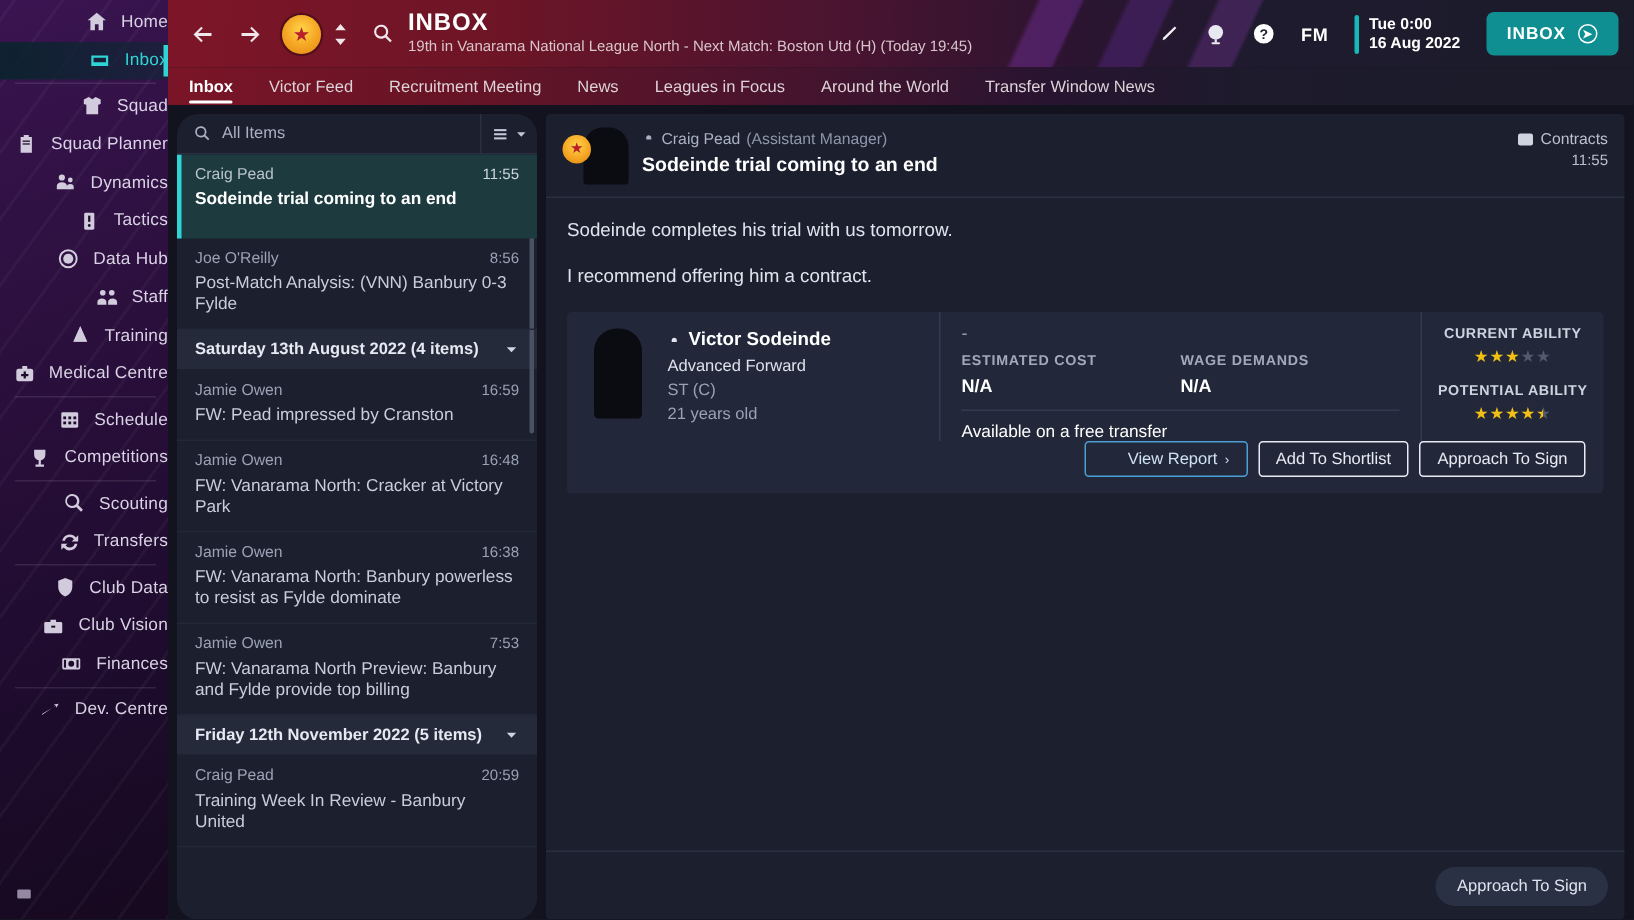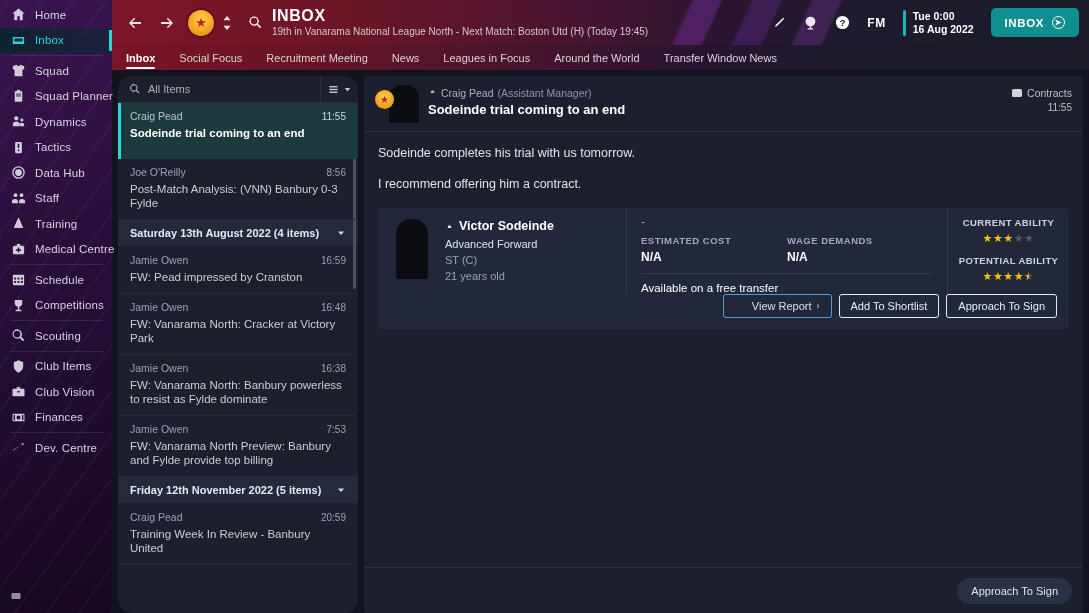--- a/index.html
+++ b/index.html
@@ -17,21 +17,21 @@
   .sidebar {
     width:112px; height:613px; flex:0 0 112px;
     background:
       repeating-linear-gradient(-54deg, rgba(255,255,255,.035) 0 2px, rgba(0,0,0,0) 2px 26px),
       linear-gradient(160deg,#3a1450 0%, #2a0f3c 38%, #1d0b2c 75%, #17091f 100%);
     position:relative;
     padding-top:2px;
   }
   .side-item {
     height:25.5px; display:flex; align-items:center; gap:9px;
-    padding-left:11px; position:relative; cursor:pointer;
+    padding-left:11px; position:relative; cursor:pointer;justify-content:flex-end;
   }
   .side-item .lbl { font-size:11.5px; color:#d9d2e4; letter-spacing:.15px; white-space:nowrap; }
   .side-item.active {
     background:linear-gradient(90deg, rgba(10,35,45,.92), rgba(12,40,52,.55));
   }
   .side-item.active .lbl { color:#2fd4d4; }
   .side-item.active::after {
     content:""; position:absolute; right:0; top:2px; bottom:2px; width:3px; background:#2fd4d4;
   }
   .side-sep { height:1px; margin:2px 8px 2px 10px; background:rgba(255,255,255,.10); }
@@ -312,28 +312,36 @@
       </div>
       <div class="side-sep"></div>
       <div class="side-item">
         <span class="ic">
           <svg viewBox="0 0 16 16">
             <path d="M10.8 9.2a5 5 0 1 0-1.4 1.4l3.4 3.4 1.4-1.4zM6.4 10a3.6 3.6 0 1 1 0-7.2 3.6 3.6 0 0 1 0 7.2z"></path>
           </svg>
         </span>
         <span class="lbl">Scouting</span>
       </div>
+      <div class="side-item">
+        <span class="ic">
+          <svg viewBox="0 0 16 16">
+            <path d="M8 2.4A5.6 5.6 0 0 0 2.6 7h1.9A3.7 3.7 0 0 1 8 4.3a3.7 3.7 0 0 1 3 1.6L9.4 7.4H14V3l-1.6 1.6A5.6 5.6 0 0 0 8 2.4zM2 9v4.4L3.6 11.8A5.6 5.6 0 0 0 13.4 9h-1.9A3.7 3.7 0 0 1 8 11.7a3.7 3.7 0 0 1-3-1.6L6.6 9z"></path>
+          </svg>
+        </span>
+        <span class="lbl">Transfers</span>
+      </div>
       <div class="side-sep"></div>
       <div class="side-item">
         <span class="ic">
           <svg viewBox="0 0 16 16">
             <path d="M8 1.4 3 3.4v4.4c0 3 2.1 5.6 5 6.8 2.9-1.2 5-3.8 5-6.8V3.4z"></path>
           </svg>
         </span>
-        <span class="lbl">Club Items</span>
+        <span class="lbl">Club Data</span>
       </div>
       <div class="side-item">
         <span class="ic">
           <svg viewBox="0 0 16 16">
             <rect x="1.6" y="5" width="12.8" height="8" rx="1"></rect>
             <path d="M6 3.4h4v1.8H6z"></path>
             <rect x="6.6" y="7.6" width="2.8" height="1.4" fill="#1d0b2c"></rect>
           </svg>
         </span>
         <span class="lbl">Club Vision</span>
@@ -422,21 +430,21 @@
         </div>
         <button class="inbox-btn">
           <span>INBOX</span>
           <span class="arw">➤</span>
         </button>
       </div>
     </div>
 
     <div class="tabstrip" id="tabstrip">
         <div class="tab active">Inbox</div>
-        <div class="tab">Social Focus</div>
+        <div class="tab">Victor Feed</div>
         <div class="tab">Recruitment Meeting</div>
         <div class="tab">News</div>
         <div class="tab">Leagues in Focus</div>
         <div class="tab">Around the World</div>
         <div class="tab">Transfer Window News</div>
       </div>
 
     <div class="content">
 
       <div class="listpane">

